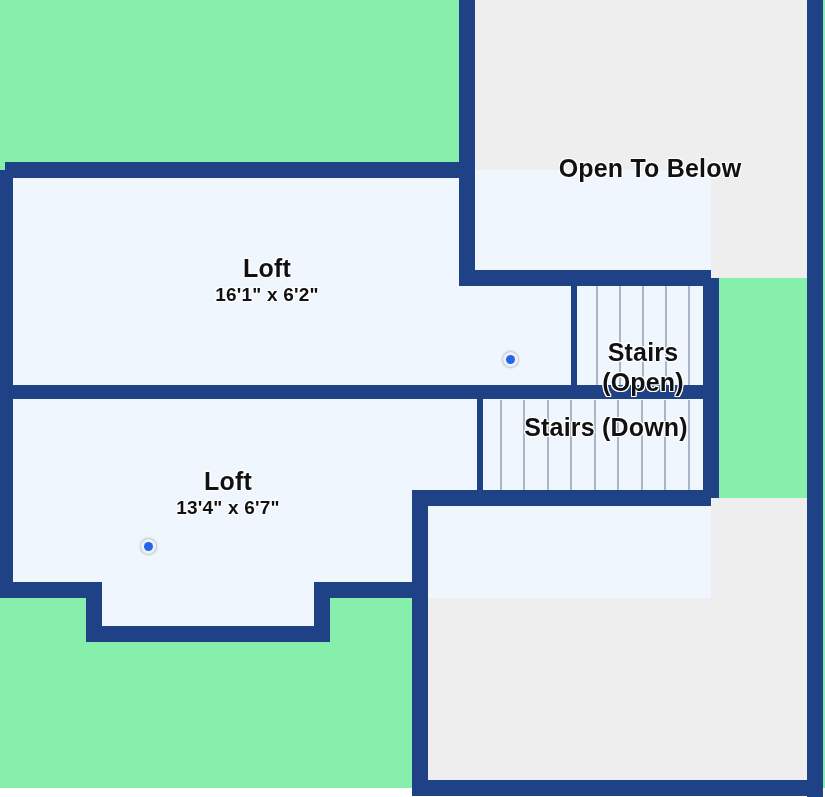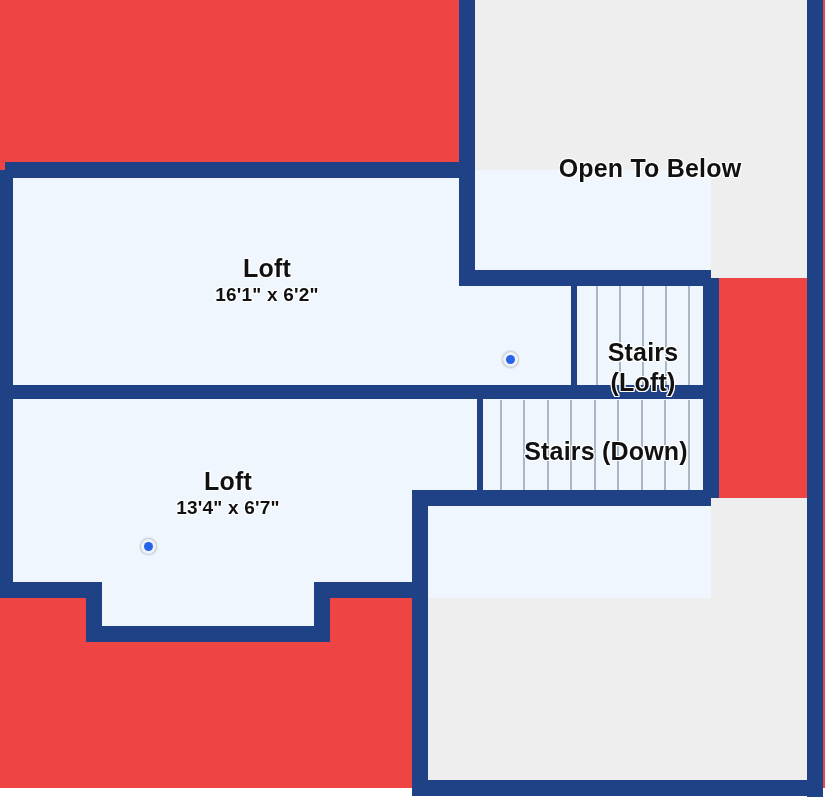--- a/index.html
+++ b/index.html
@@ -10,21 +10,21 @@
   body {
     width: 825px;
     height: 797px;
     font-family: "Liberation Sans", sans-serif;
     overflow: hidden;
   }
   #floorplan-root {
     position: relative;
     width: 825px;
     height: 788px;
-    background: #ef4444;
+    background: #86efac;
   }
   svg.plan {
     position: absolute;
     left: 0;
     top: 0;
     width: 825px;
     height: 797px;
     display: block;
   }
   .room-label {
@@ -148,28 +148,28 @@
     <div class="room-label room-name" style="position:static;">Open To Below</div>
   </div>
 
   <div class="label-group" style="left:267px; top:253px;">
     <div class="room-label room-name" style="position:static;">Loft</div>
     <div class="room-label room-dims" style="position:static;">16'1" x 6'2"</div>
   </div>
 
   <div class="label-group" style="left:643px; top:301px;margin-top:36px;">
     <div class="room-label room-name" style="position:static;">Stairs</div>
-    <div class="room-label room-name" style="position:static;">(Loft)</div>
+    <div class="room-label room-name" style="position:static;">(Open)</div>
   </div>
 
   <div class="label-group" style="left:228px; top:466px;">
     <div class="room-label room-name" style="position:static;">Loft</div>
     <div class="room-label room-dims" style="position:static;">13'4" x 6'7"</div>
   </div>
 
-  <div class="label-group" style="left:606px; top:436px;">
+  <div class="label-group" style="left:606px; top:412px;">
     <div class="room-label room-name" style="position:static;">Stairs (Down)</div>
   </div>
 
   <div class="marker-dot" style="left:510px; top:359px;"></div>
   <div class="marker-dot" style="left:148px; top:546px;"></div>
 
 </div>
 
 </body></html>

